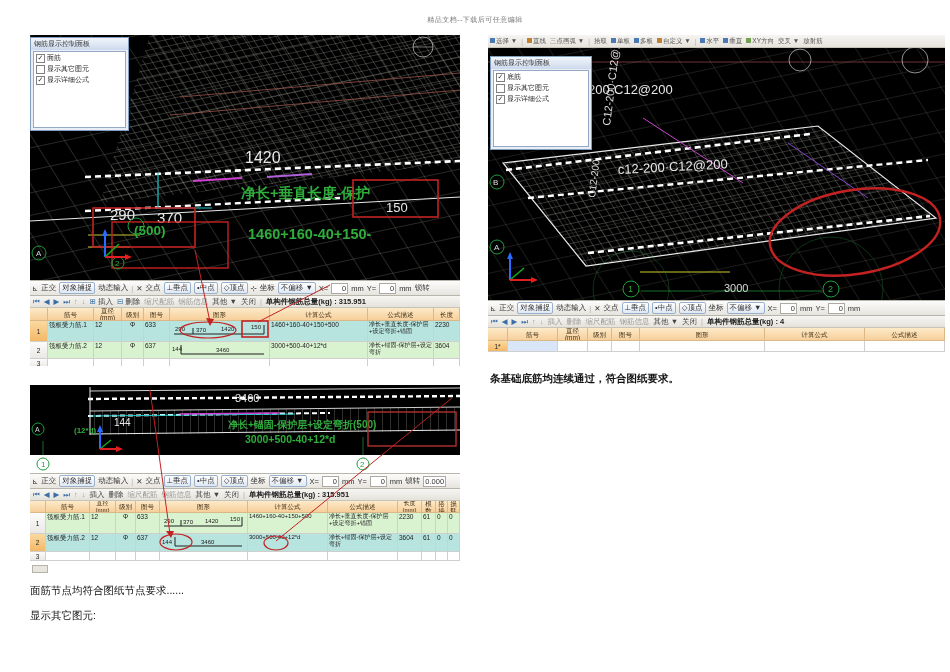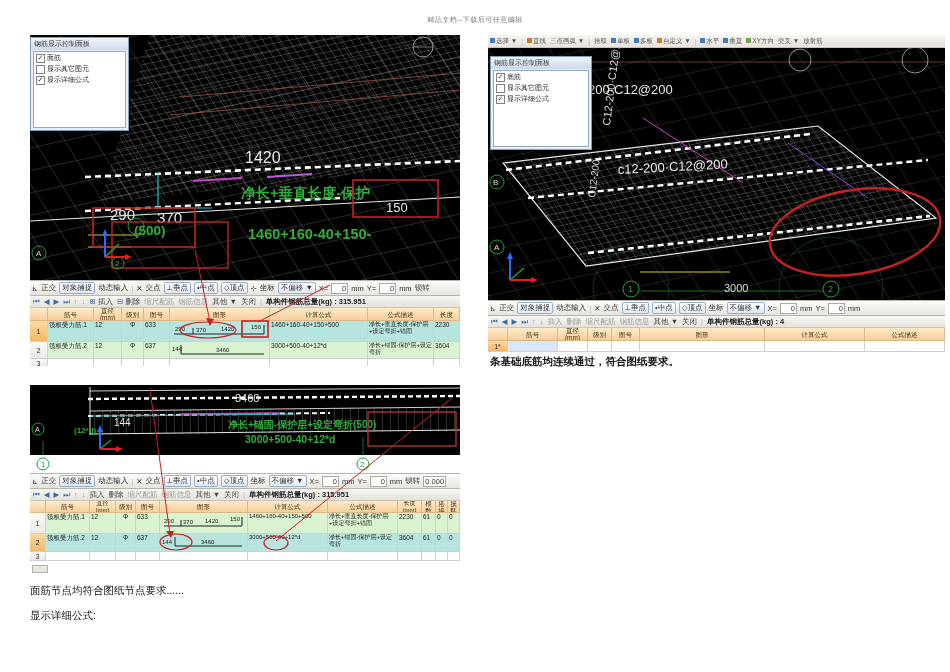--- a/index.html
+++ b/index.html
@@ -388,21 +388,21 @@
         <div class="tc" style="width:30px"></div>
           <div class="tc" style="width:24px"></div>
         <div class="tc" style="width:28px"></div>
           <div class="tc" style="width:125px"></div>
         <div class="tc" style="width:100px"></div>
           <div class="tc" style="width:80px"></div>
       </div>
     </div>
   </div>
 
-  <div class="cap" style="left:490px;top:355px">条基础底筋均连续通过，符合图纸要求。</div>
+  <div class="cap" style="left:490px;top:372px">条基础底筋均连续通过，符合图纸要求。</div>
 
   <div class="shot" style="left:30px;top:385px;width:430px;height:190px">
 
     <div class="cad" style="top:0;width:430px;height:70px">
       <svg width="430" height="70" viewBox="0 0 430 70">
         <rect x="0" y="0" width="430" height="70" fill="#000"></rect>
         <polygon points="60,26 430,22 430,46 60,50" fill="url(#vt)"></polygon>
         <line x1="60" y1="6" x2="430" y2="3" stroke="#cfcfcf" stroke-width="1"></line>
         <line x1="58" y1="14" x2="430" y2="11" stroke="#fff" stroke-width="2.4" stroke-dasharray="5 3"></line>
         <line x1="60" y1="26" x2="430" y2="22" stroke="#cfcfcf" stroke-width="1"></line>
@@ -561,15 +561,15 @@
     <svg class="annot" width="430" height="190">
       <line x1="120" y1="5" x2="140" y2="149" stroke="#c42222" stroke-width="1"></line>
       <line x1="422" y1="13" x2="246" y2="156" stroke="#c42222" stroke-width="1"></line>
       <polygon points="141,153 136,146 144,146" fill="#c42222"></polygon>
       <ellipse cx="146" cy="157" rx="16" ry="8" fill="none" stroke="#c42222" stroke-width="1.2"></ellipse>
       <ellipse cx="246" cy="158" rx="12" ry="7" fill="none" stroke="#c42222" stroke-width="1.2"></ellipse>
     </svg>
   </div>
 
   <div class="cap" style="left:30px;top:584px;font-weight:normal">面筋节点均符合图纸节点要求......</div>
-  <div class="cap" style="left:30px;top:609px;font-weight:normal">显示详细公式:</div>
+  <div class="cap" style="left:30px;top:609px;font-weight:normal">显示其它图元:</div>
 
 </div>
 
 </body></html>

